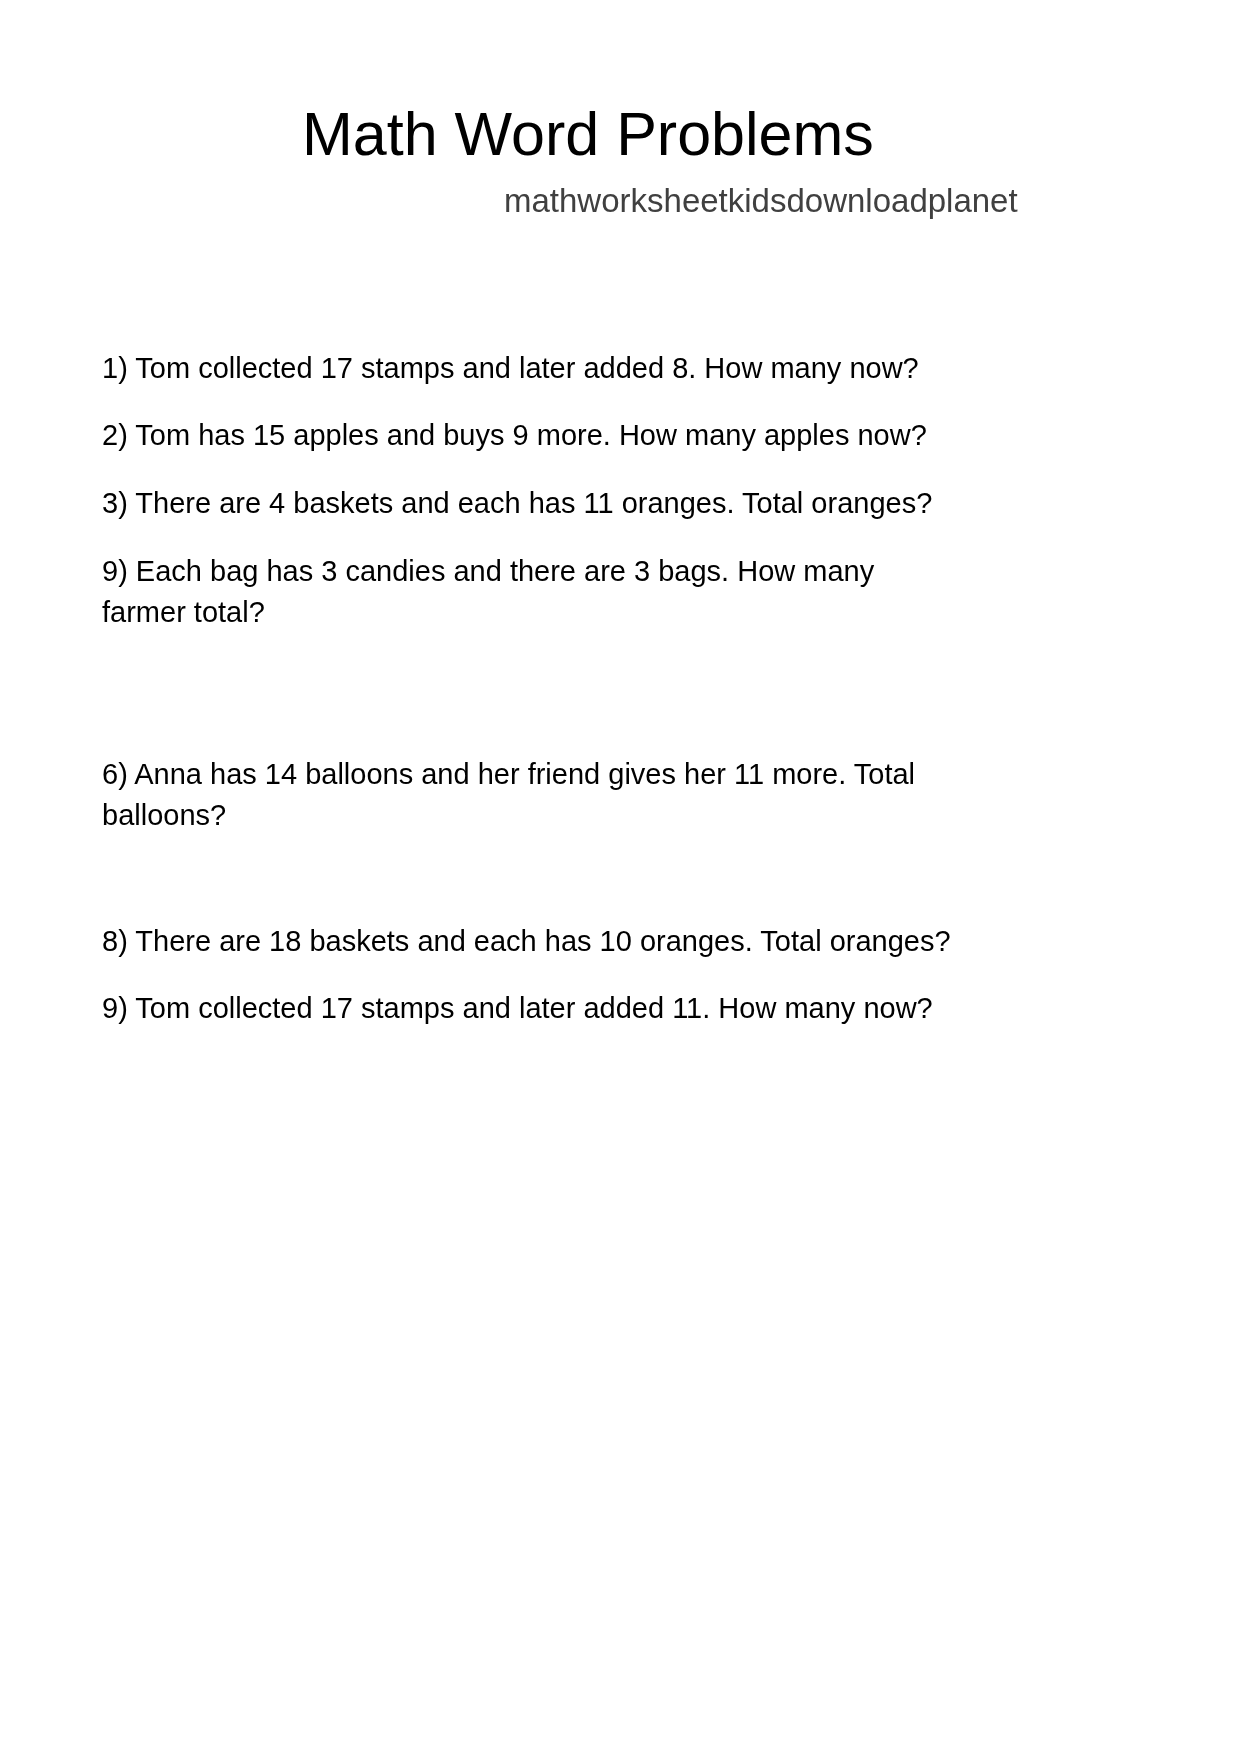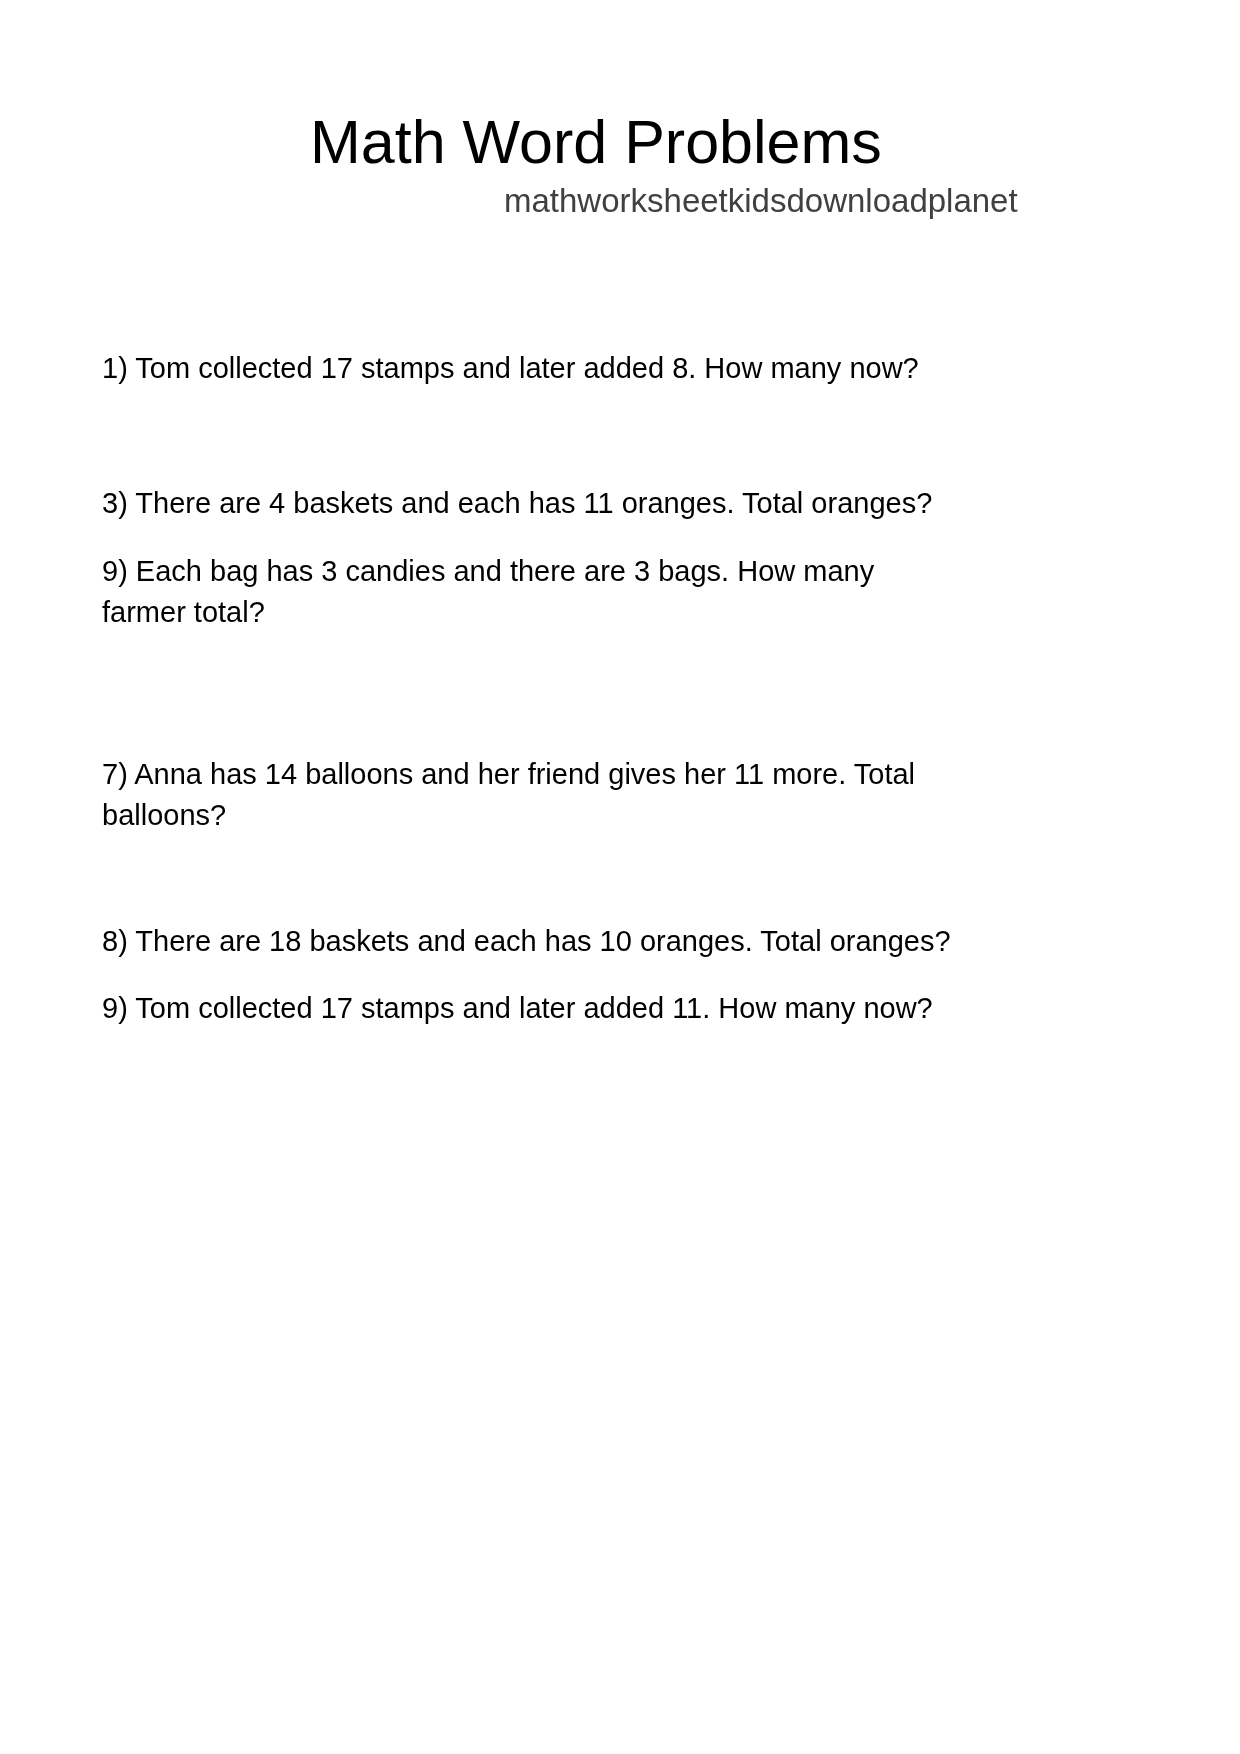--- a/index.html
+++ b/index.html
@@ -24,21 +24,21 @@
       background: #ffffff;
     }
     .title {
       position: absolute;
       left: 302px;
       top: 104px;
       font-size: 61px;
       line-height: 61px;
       white-space: nowrap;
       color: #000000;
-      margin: 8px;
+      margin: 0;
       font-weight: normal;
     }
     .subtitle {
       position: absolute;
       left: 504px;
       top: 184px;
       font-size: 33px;
       line-height: 33px;
       white-space: nowrap;
       color: #404040;
@@ -58,29 +58,32 @@
 </head>
 <body>
 
 <div class="page">
   <h1 class="title">Math Word Problems</h1>
   <div class="subtitle">mathworksheetkidsdownloadplanet</div>
 
   <div class="problem" style="top:348px">
     <span class="line">1) Tom collected 17 stamps and later added 8. How many now?</span>
   </div>
+  <div class="problem" style="top:415px">
+    <span class="line">2) Tom has 15 apples and buys 9 more. How many apples now?</span>
+  </div>
   <div class="problem" style="top:483px">
     <span class="line">3) There are 4 baskets and each has 11 oranges. Total oranges?</span>
   </div>
   <div class="problem" style="top:551px">
     <span class="line">9) Each bag has 3 candies and there are 3 bags. How many</span>
     <span class="line">farmer total?</span>
   </div>
   <div class="problem" style="top:754px">
-    <span class="line">7) Anna has 14 balloons and her friend gives her 11 more. Total</span>
+    <span class="line">6) Anna has 14 balloons and her friend gives her 11 more. Total</span>
     <span class="line">balloons?</span>
   </div>
   <div class="problem" style="top:921px">
     <span class="line">8) There are 18 baskets and each has 10 oranges. Total oranges?</span>
   </div>
   <div class="problem" style="top:988px">
     <span class="line">9) Tom collected 17 stamps and later added 11. How many now?</span>
   </div>
 </div>
 

